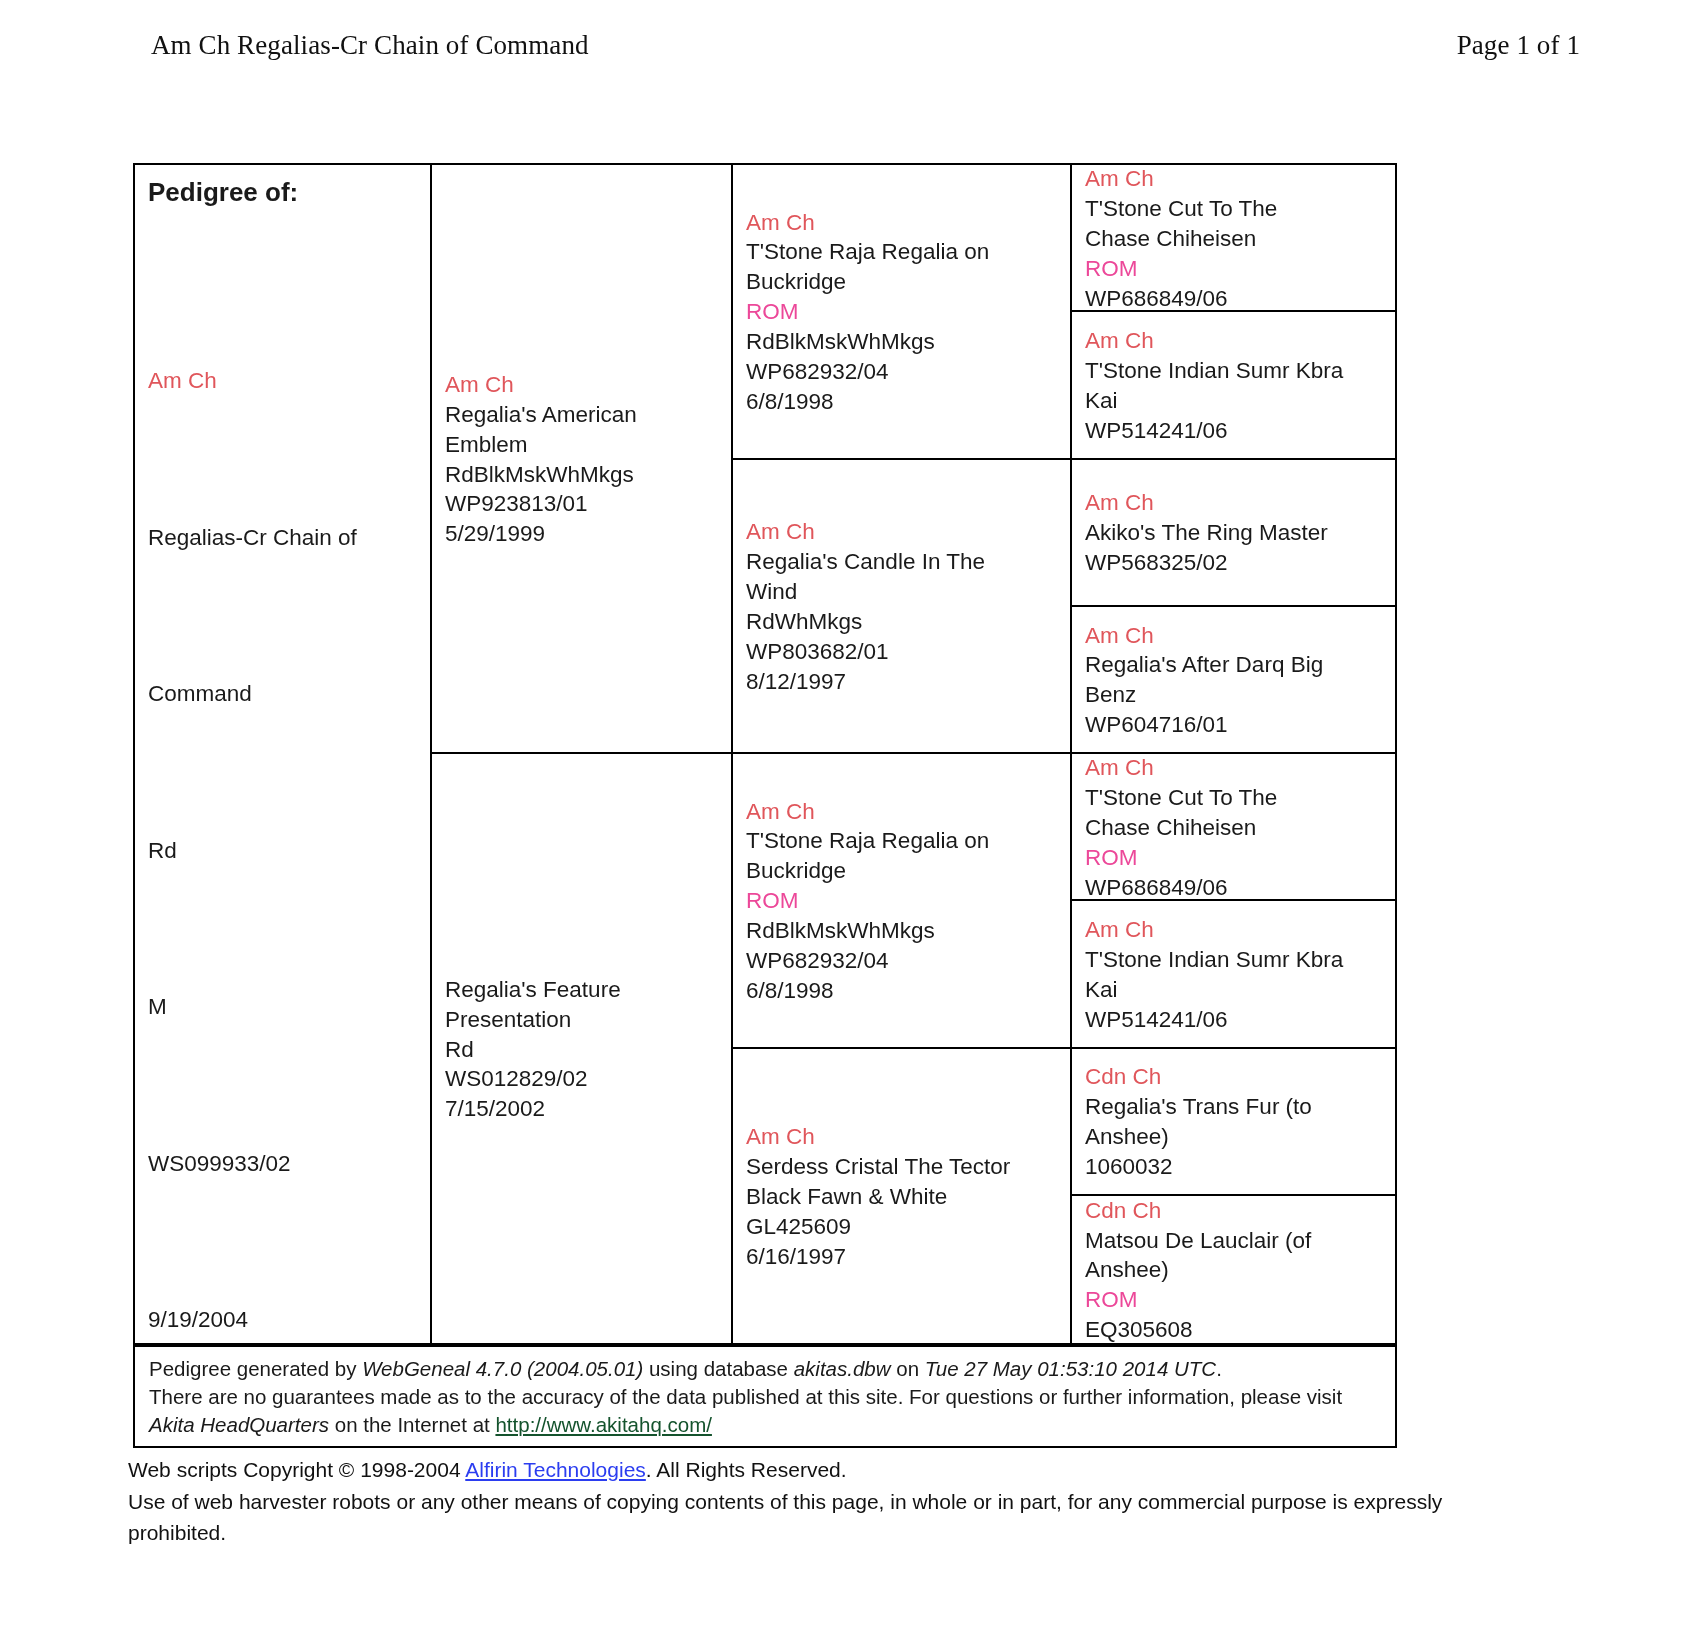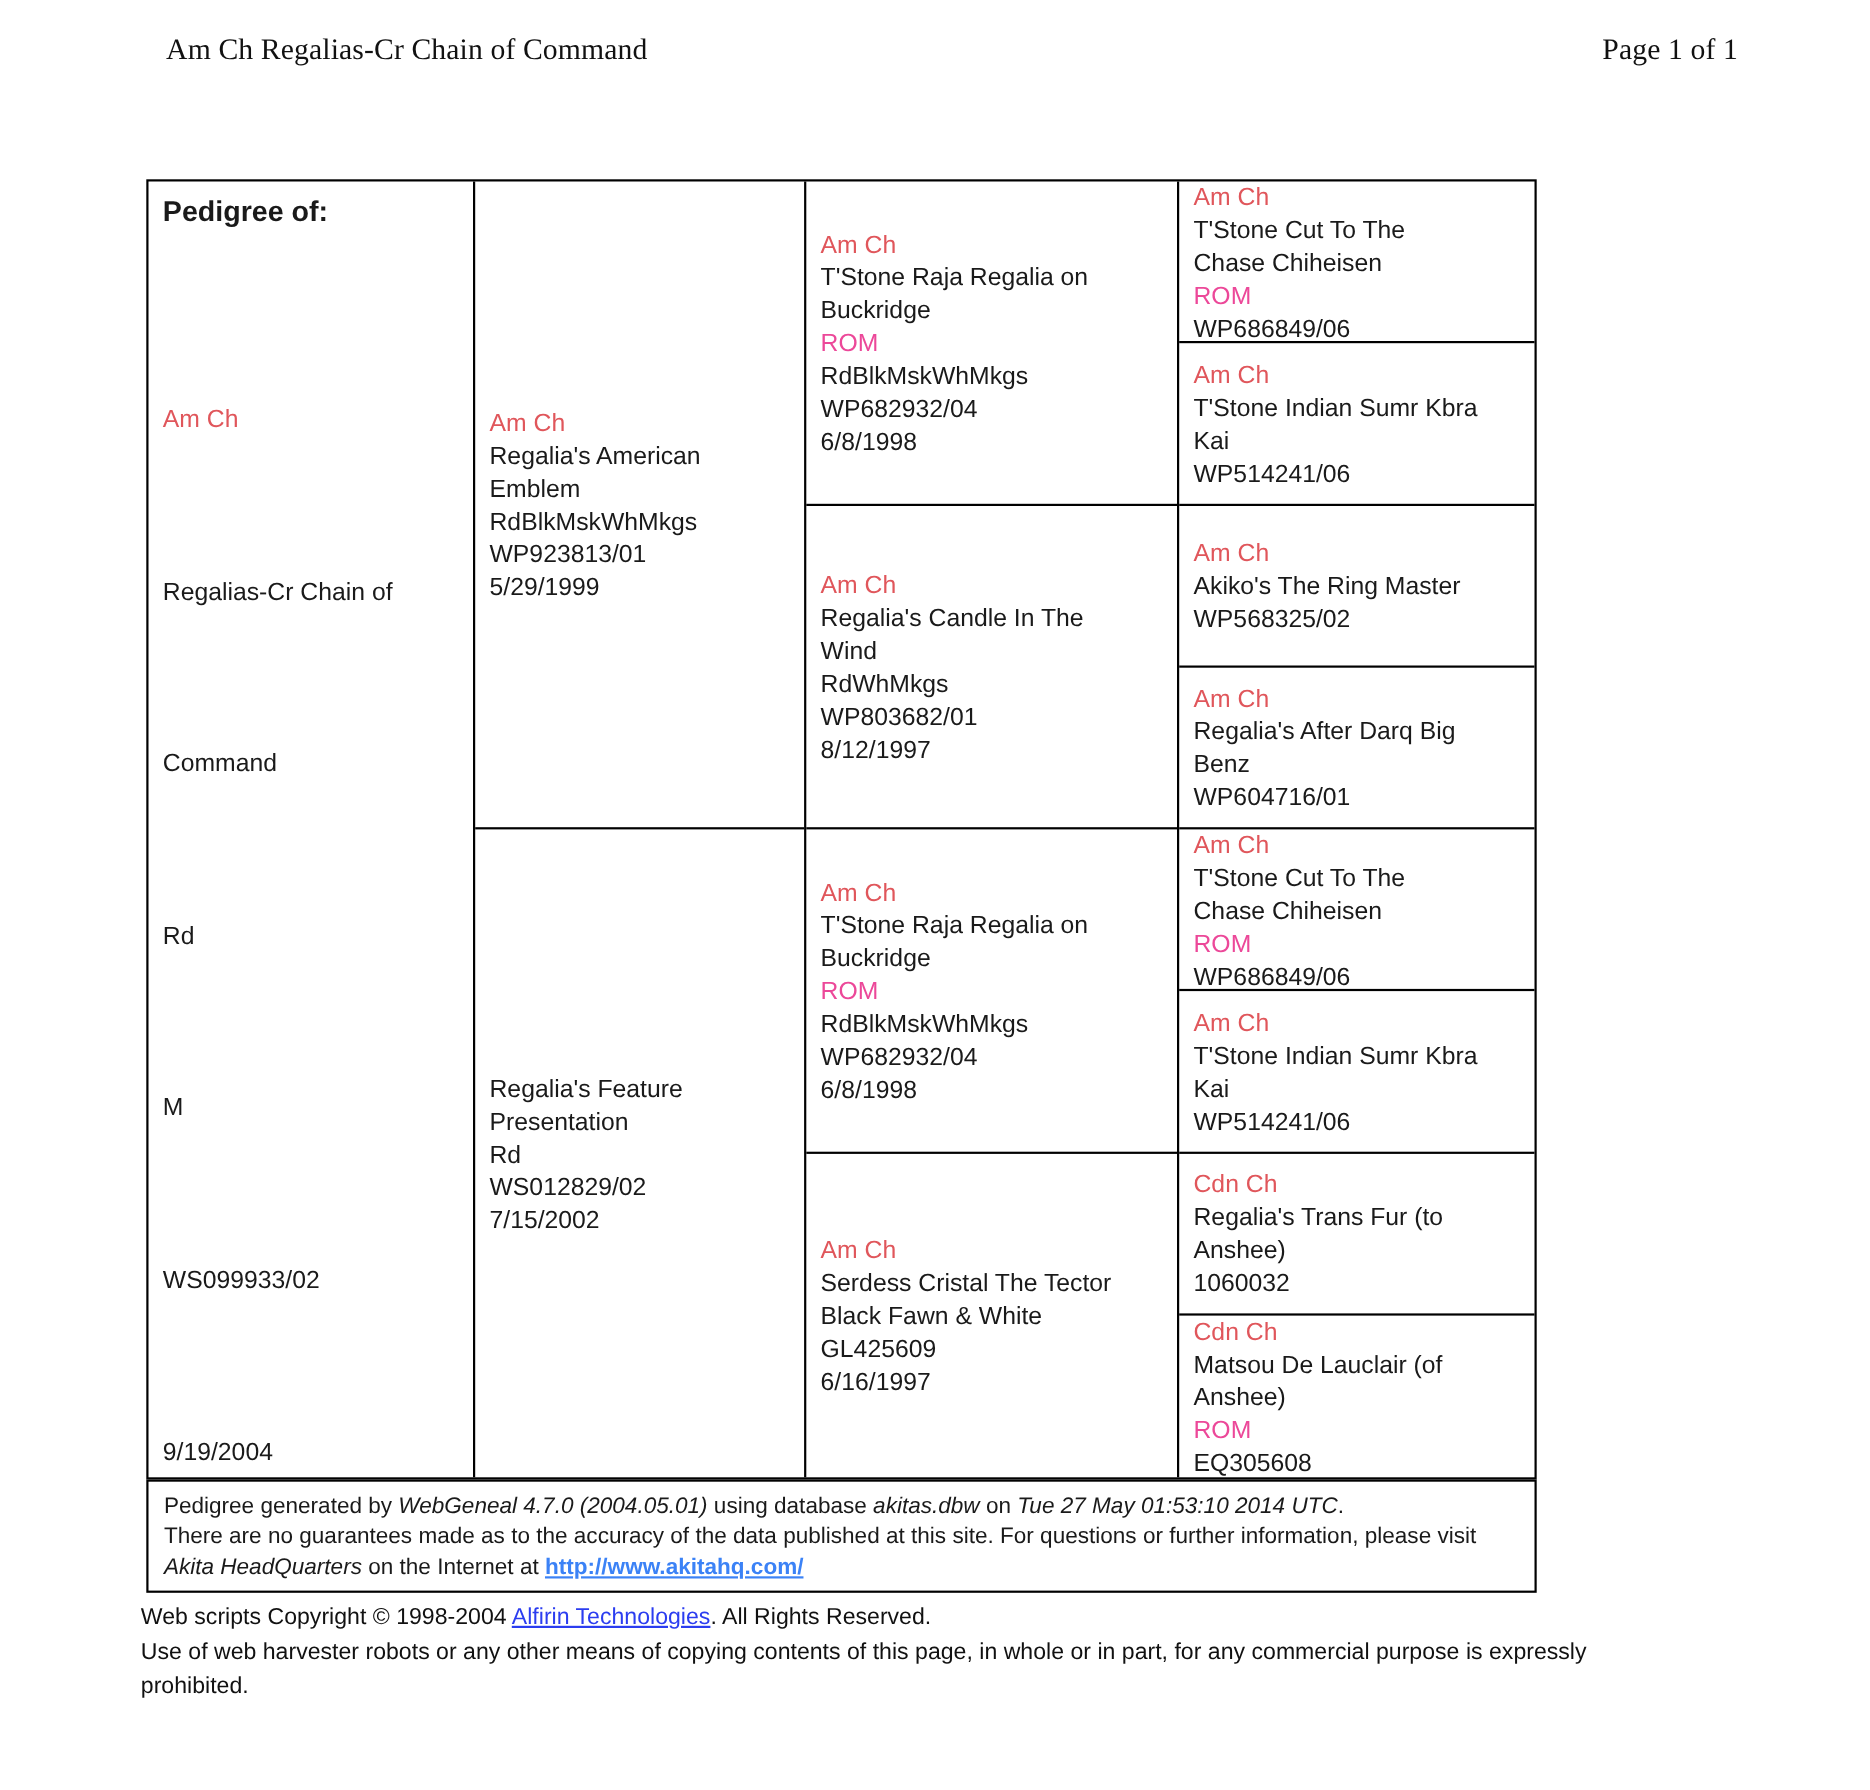--- a/index.html
+++ b/index.html
@@ -114,23 +114,22 @@
     border: 2px solid #000;
     border-top: 2px solid #000;
     box-sizing: border-box;
     padding: 8px 12px 6px 14px;
     font-size: 20.5px;
     line-height: 1.36;
     color: #1a1a1a;
   }
   .ped-footer i { font-style: italic; }
   .ped-footer a {
-    color: #3b82f6;
+    color: #14532d;
     text-decoration: underline;
-    font-weight: bold;
   }
 
   
   .copy-block {
     position: absolute;
     top: 1455px;
     left: 128px;
     width: 1320px;
     font-size: 21px;
     line-height: 1.45;

